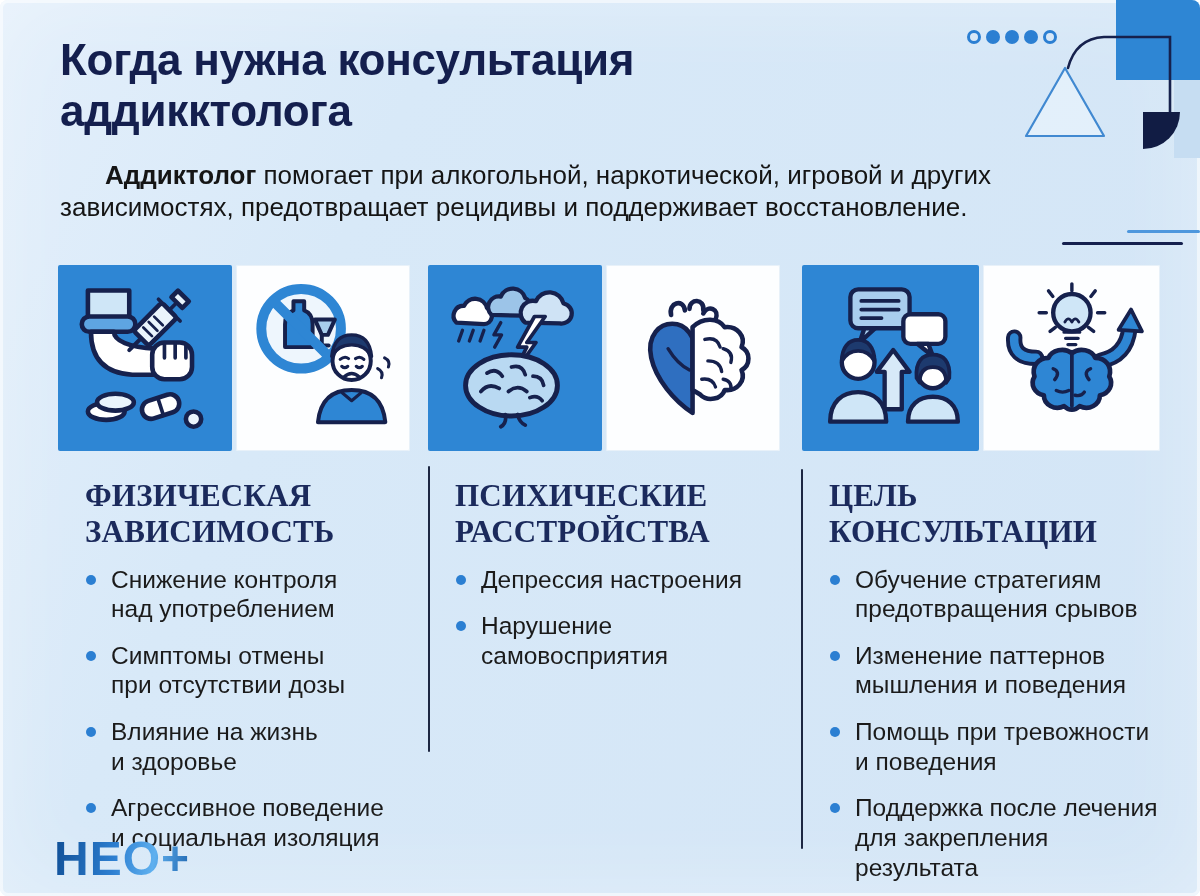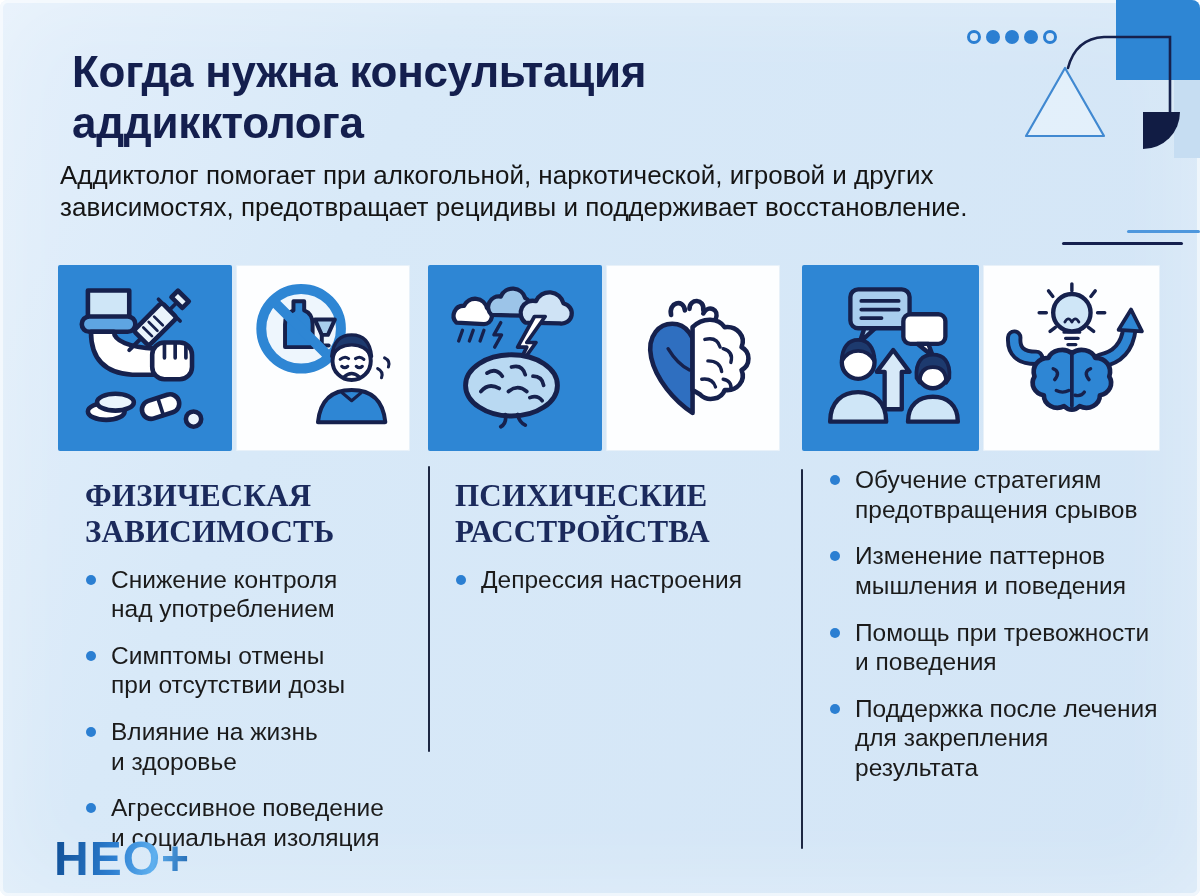--- a/index.html
+++ b/index.html
@@ -4,29 +4,29 @@
 <style>
   html,body{margin:0;padding:0;background:#fff;}
   .poster{
     position:relative;width:1200px;height:896px;overflow:hidden;
     font-family:"Liberation Sans","DejaVu Sans",sans-serif;
     background:linear-gradient(115deg,#e3effb 0%,#d8e9f8 28%,#d3e5f6 100%);
     border-radius:8px;
     box-shadow:inset 0 0 0 3px rgba(255,255,255,.55), inset 0 0 90px rgba(255,255,255,.35);
   }
   .title{
-    position:absolute;left:60px;top:34px;margin:12px;
+    position:absolute;left:60px;top:34px;margin:0;
     font-size:44px;line-height:1.16;font-weight:800;letter-spacing:-.3px;
     color:#141f4e;white-space:pre-line;
   }
   .intro{
     position:absolute;left:60px;top:160px;margin:0;width:1080px;
     font-size:26px;line-height:1.22;color:#151515;white-space:pre-line;
   }
-  .intro b{font-weight:400;}
+  .intro b{font-weight:700;margin-left:45px;}
   
   .col{position:absolute;top:265px;width:352px;}
   .col .tiles{display:flex;gap:4px;height:186px;}
   .tile{flex:1;border-radius:2px;display:flex;align-items:center;justify-content:center;overflow:hidden;}
   .tile svg{width:88%;height:88%;}
   .tile-blue{background:#2e86d4;}
   .tile-white{background:#fdfeff;box-shadow:inset 0 0 0 1px #e8f1f9;}
   .col-body{padding-left:27px;}
   .col-body h2{
     margin:27px 0 0;font-size:31px;line-height:1.17;font-weight:800;
@@ -184,20 +184,22 @@
             <path d="M58,38 q8,-2 10,5 M70,44 q7,2 5,9 M60,52 q8,0 9,7 M56,64 q7,-1 9,5 M70,64 q6,1 5,7" fill="none" stroke-width="2.2"></path>
           </g>
         </svg>
       </div>
     </div>
     <div class="col-body">
       <h2>ПСИХИЧЕСКИЕ
 РАССТРОЙСТВА</h2>
       <ul>
         <li><span>Депрессия настроения</span></li>
+        <li><span>Нарушение
+самовосприятия</span></li>
       </ul>
     </div>
   </section>
 
   <section class="col" style="left:802px;width:358px">
     <div class="tiles">
       <div class="tile tile-blue">
         <svg viewBox="0 0 100 100">
           <g stroke="#16214d" stroke-width="2.8" stroke-linecap="round" stroke-linejoin="round">
             <rect x="24" y="6" width="38" height="25" rx="5" fill="#a9cdee"></rect>
@@ -228,20 +230,22 @@
             <path d="M45,33.5 h10 M46,37.5 h8 M47.5,41.5 h5" fill="none" stroke-width="2.2"></path>
             <path d="M50,2.5 V7 M35,7 l2.8,3.6 M65,7 l-2.8,3.6 M29,21 h4.6 M66.5,21 h4.6 M36,33 l3.4,-2.6 M64,33 l-3.4,-2.6" fill="none" stroke-width="2.2"></path>
             <path d="M50,47 c-5,-4 -13,-2 -15,3 c-7,0 -11,6 -9,12 c-3,5 0,11 6,12 c0,6 7,10 13,7 c3,3 7,3 10,0 c6,3 13,-1 13,-7 c6,-1 9,-7 6,-12 c2,-6 -2,-12 -9,-12 c-2,-5 -10,-7 -15,-3 z" fill="#2e86d4" stroke-width="3"></path>
             <path d="M50,46 V81" fill="none" stroke-width="2.4"></path>
             <path d="M38,57 q5,2 1,7 M62,57 q-5,2 -1,7 M40,71 q4,2 8,0 M58,72 q-2,3 -6,2" fill="none" stroke-width="2.2"></path>
           </g>
         </svg>
       </div>
     </div>
     <div class="col-body">
+      <h2>ЦЕЛЬ
+КОНСУЛЬТАЦИИ</h2>
       <ul>
         <li><span>Обучение стратегиям
 предотвращения срывов</span></li>
         <li><span>Изменение паттернов
 мышления и поведения</span></li>
         <li><span>Помощь при тревожности
 и поведения</span></li>
         <li><span>Поддержка после лечения
 для закрепления
 результата</span></li>

